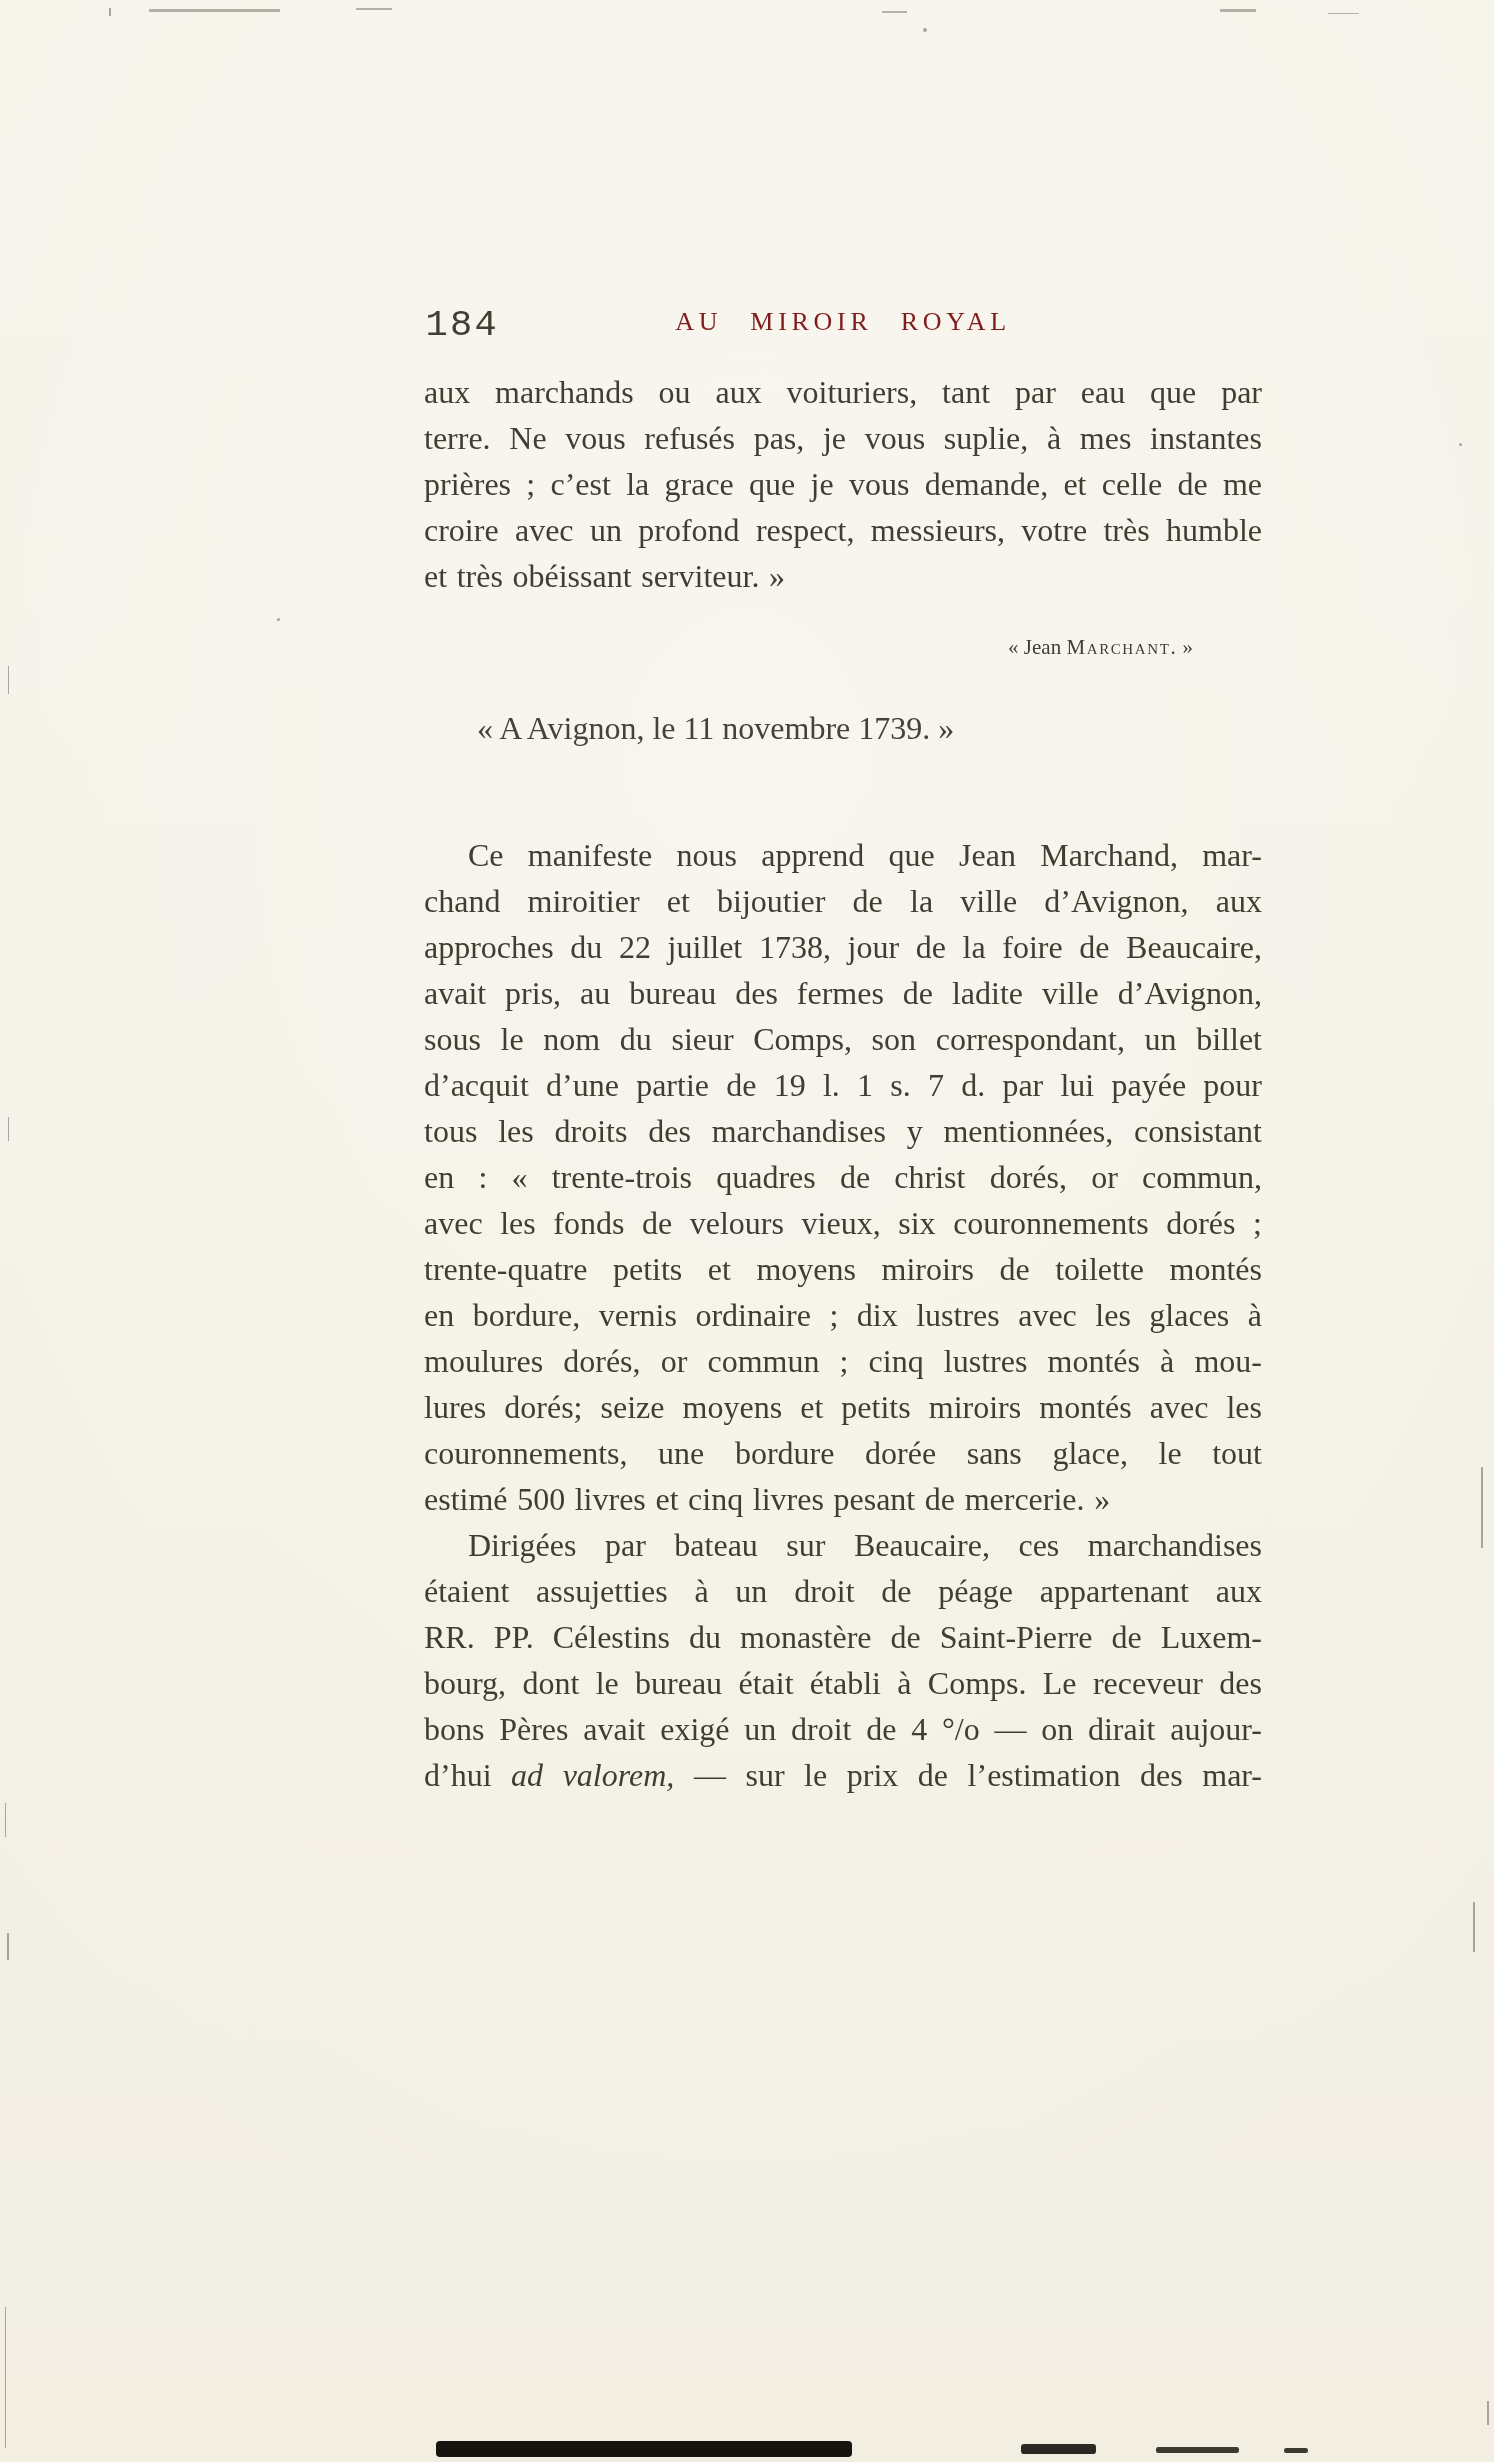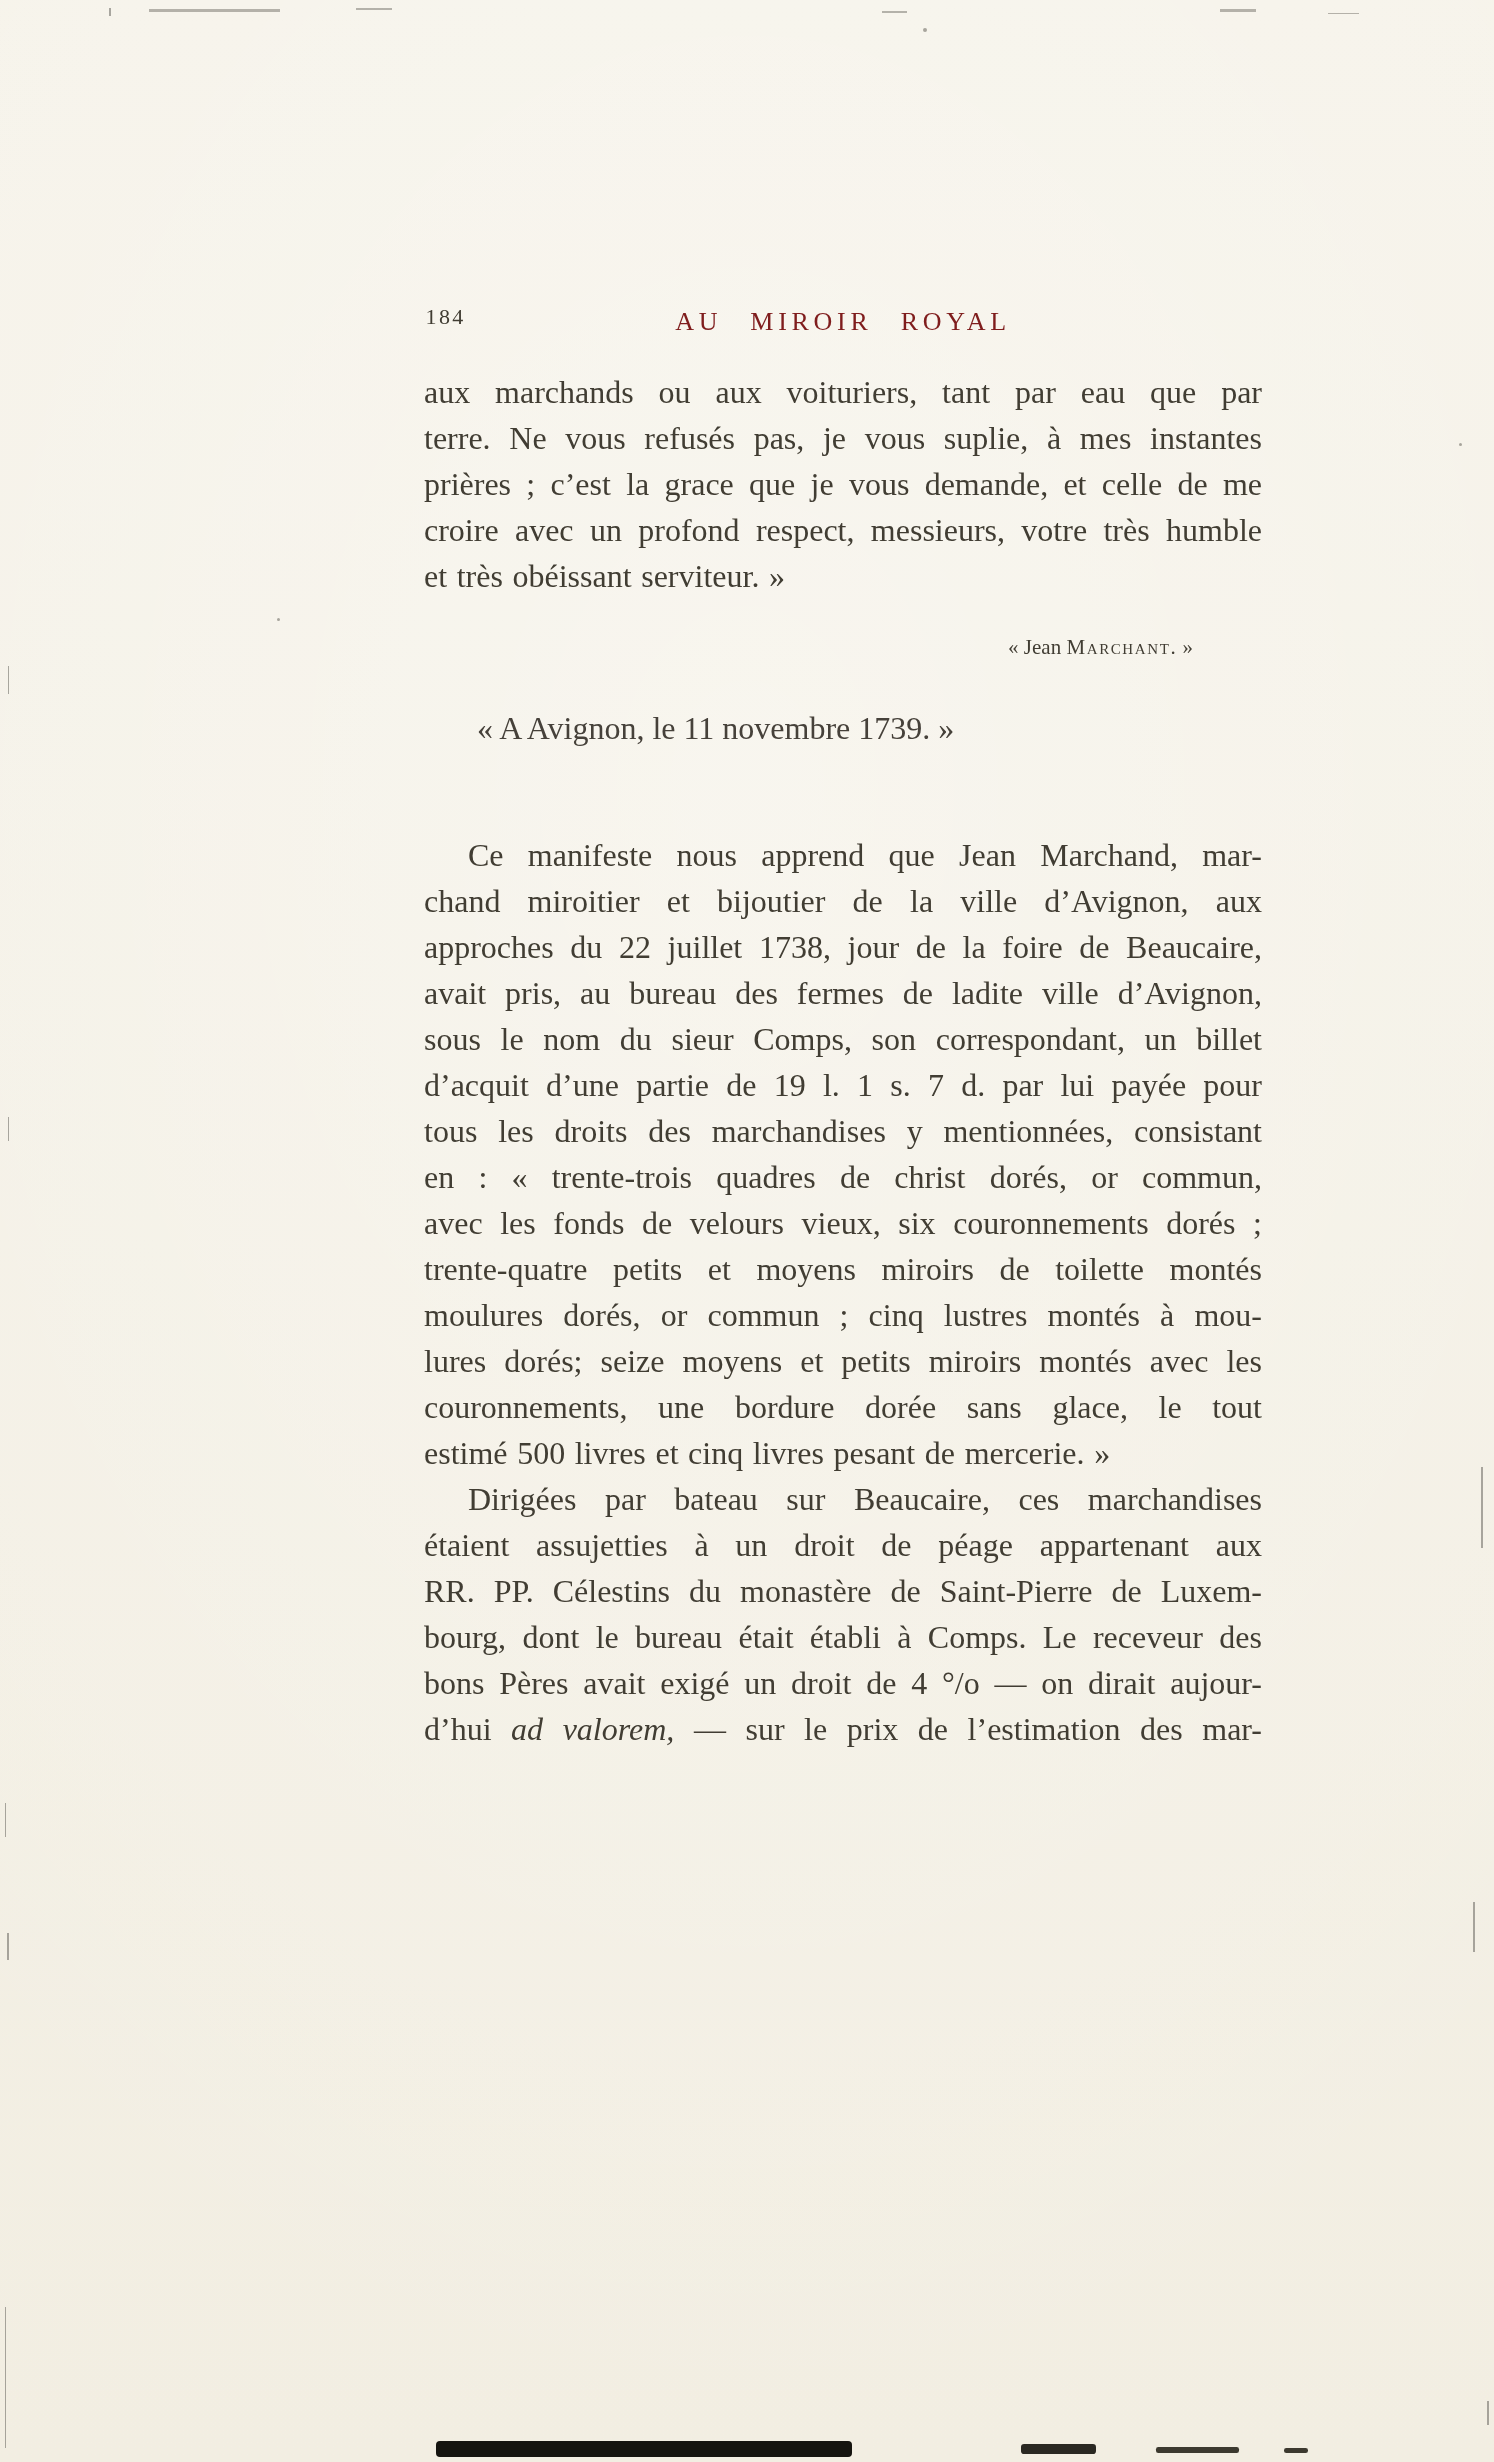--- a/index.html
+++ b/index.html
@@ -18,21 +18,21 @@
   .column {
     position: absolute;
     left: 424px;
     top: 299px;
     width: 838px;
   }
 
   .pagehead { position: relative; height: 48px; margin-bottom: 22px; }
   .pagenum {
     position: absolute; left: 1.6px; top: 4.7px;
-    font-size: 22px; letter-spacing: 2.3px;
+    font-size: 37px; letter-spacing: 2.3px; font-family: Liberation Mono, monospace;
   }
   .runtitle {
     position: absolute; left: 0; right: 0; top: 7.8px;
     text-align: center;
     font-size: 26px; letter-spacing: 4.7px; word-spacing: 17px;
     color: #7f1d1d;
   }
 
   .ln {
     font-size: 32px;
@@ -128,20 +128,21 @@
     <div class="ln indent">Ce manifeste nous apprend que Jean Marchand, mar-</div>
     <div class="ln">chand miroitier et bijoutier de la ville d’Avignon, aux</div>
     <div class="ln">approches du 22 juillet 1738, jour de la foire de Beaucaire,</div>
     <div class="ln">avait pris, au bureau des fermes de ladite ville d’Avignon,</div>
     <div class="ln">sous le nom du sieur Comps, son correspondant, un billet</div>
     <div class="ln">d’acquit d’une partie de 19 l. 1 s. 7 d. par lui payée pour</div>
     <div class="ln">tous les droits des marchandises y mentionnées, consistant</div>
     <div class="ln">en : « trente-trois quadres de christ dorés, or commun,</div>
     <div class="ln">avec les fonds de velours vieux, six couronnements dorés ;</div>
     <div class="ln">trente-quatre petits et moyens miroirs de toilette montés</div>
+    <div class="ln">en bordure, vernis ordinaire ; dix lustres avec les glaces à</div>
     <div class="ln">moulures dorés, or commun ; cinq lustres montés à mou-</div>
     <div class="ln">lures dorés; seize moyens et petits miroirs montés avec les</div>
     <div class="ln">couronnements, une bordure dorée sans glace, le tout</div>
     <div class="ln last">estimé 500 livres et cinq livres pesant de mercerie. »</div>
   </section>
 
   <section>
     <div class="ln indent">Dirigées par bateau sur Beaucaire, ces marchandises</div>
     <div class="ln">étaient assujetties à un droit de péage appartenant aux</div>
     <div class="ln">RR. PP. Célestins du monastère de Saint-Pierre de Luxem-</div>

